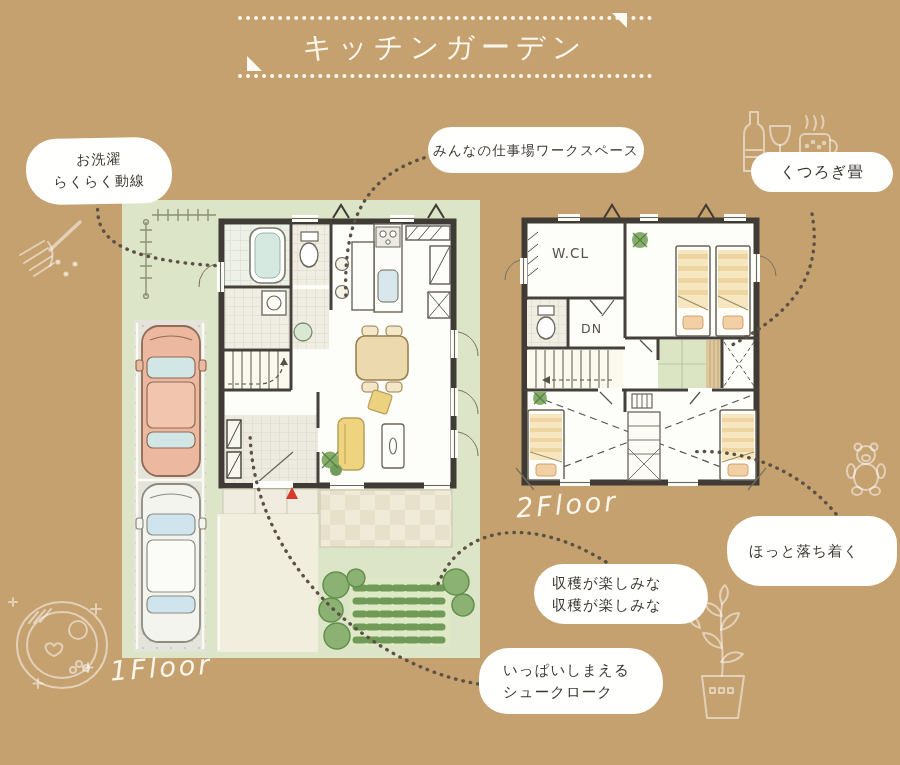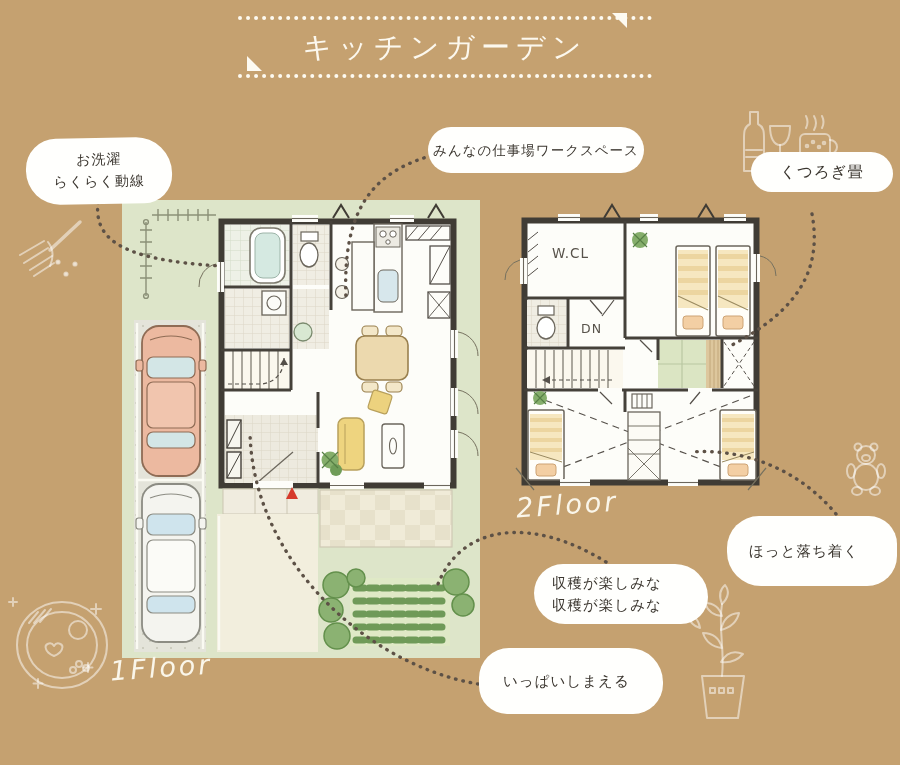--- a/index.html
+++ b/index.html
@@ -478,20 +478,21 @@
   </div>
   <div class="callout c-kids">
     <span>ほっと落ち着く</span>
   </div>
   <div class="callout c-garden">
     <span>収穫が楽しみな</span>
     <span>収穫が楽しみな</span>
   </div>
   <div class="callout c-shoe">
     <span>いっぱいしまえる</span>
+    <span>シュークローク</span>
   </div>
 
   <div class="floor-label fl-1">1Floor</div>
   <div class="floor-label fl-2">2Floor</div>
   <div class="room-label rl-wcl">W.CL</div>
   <div class="room-label rl-dn">DN</div>
 
 </div>
 
 </body></html>

